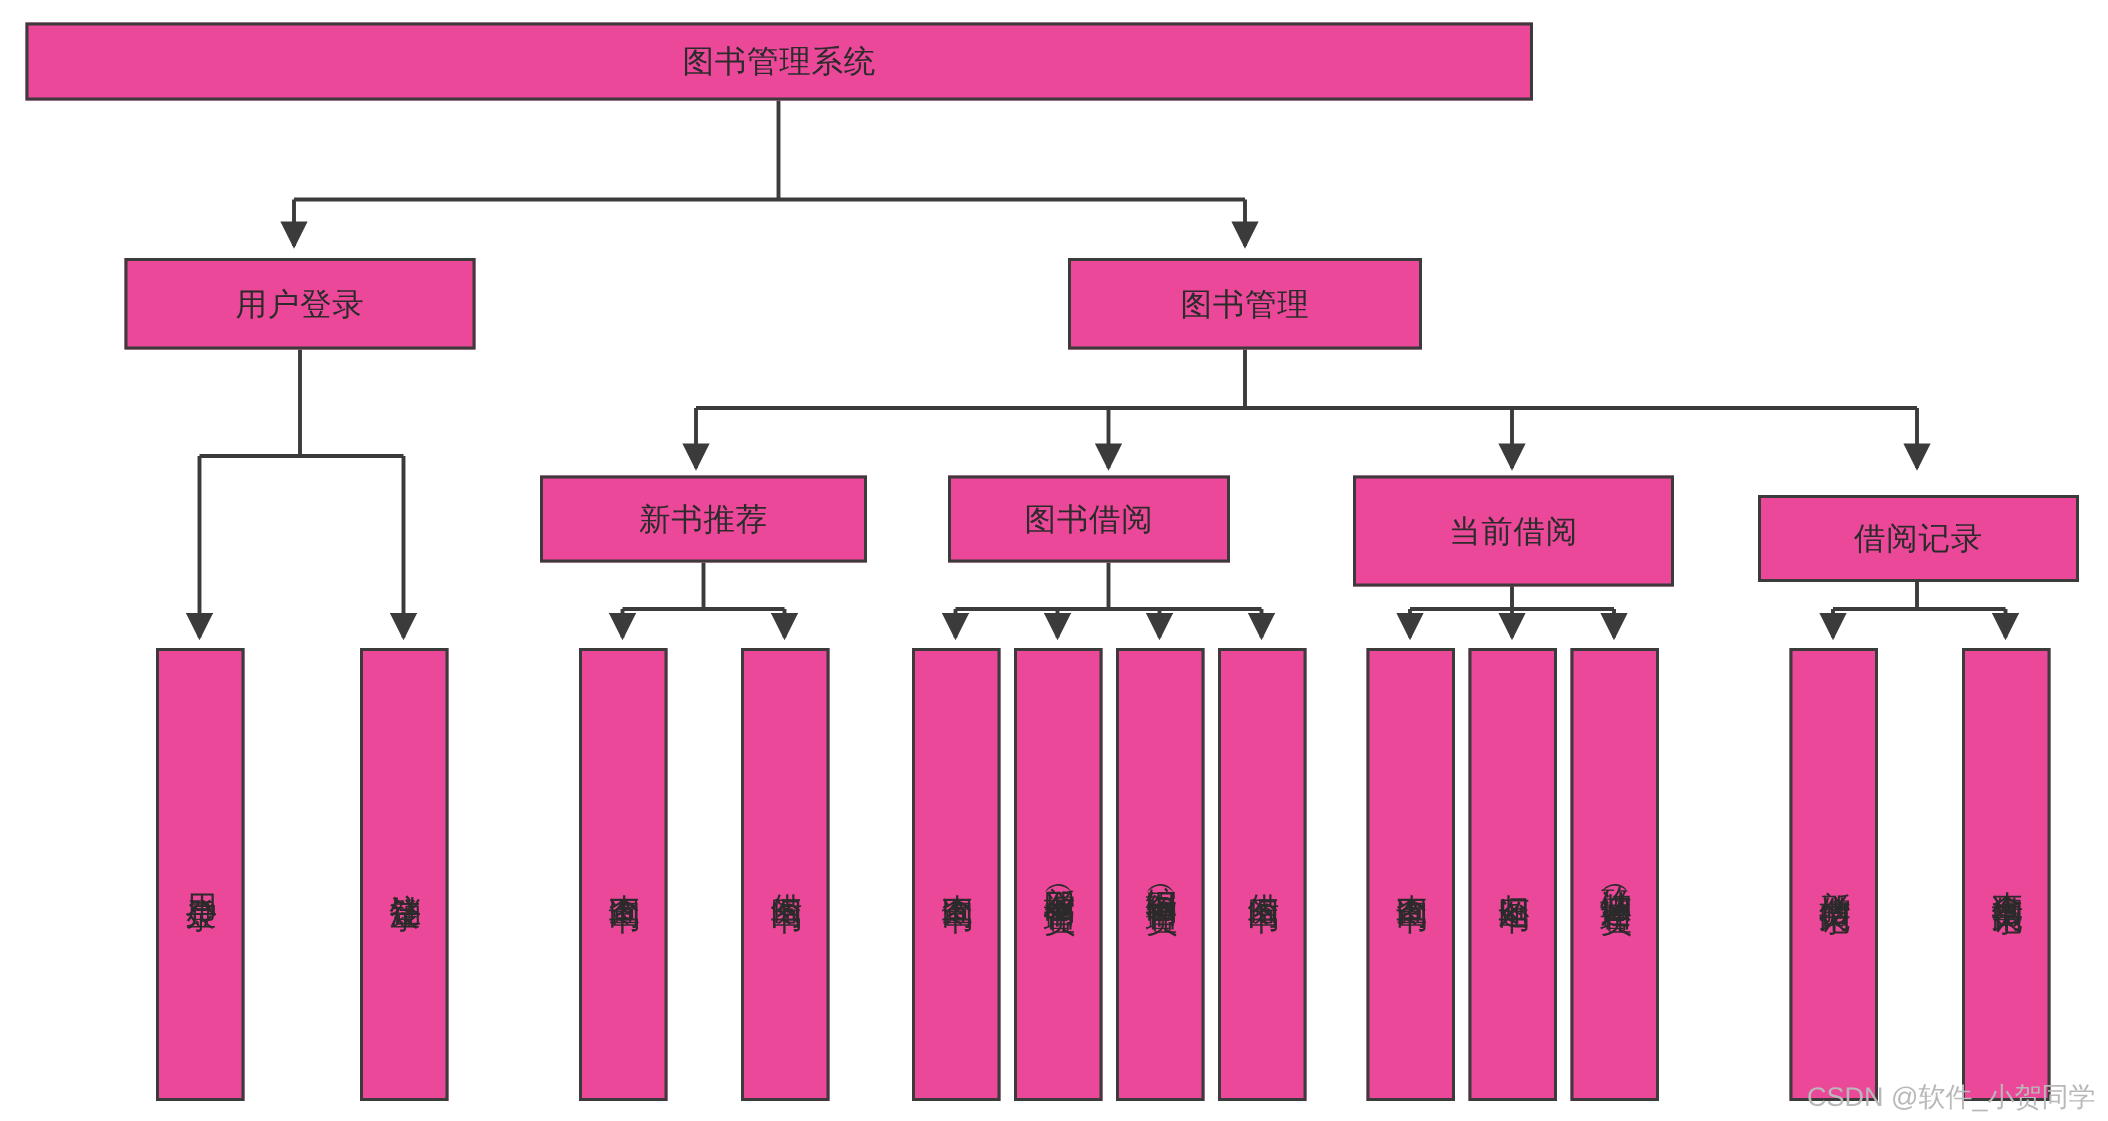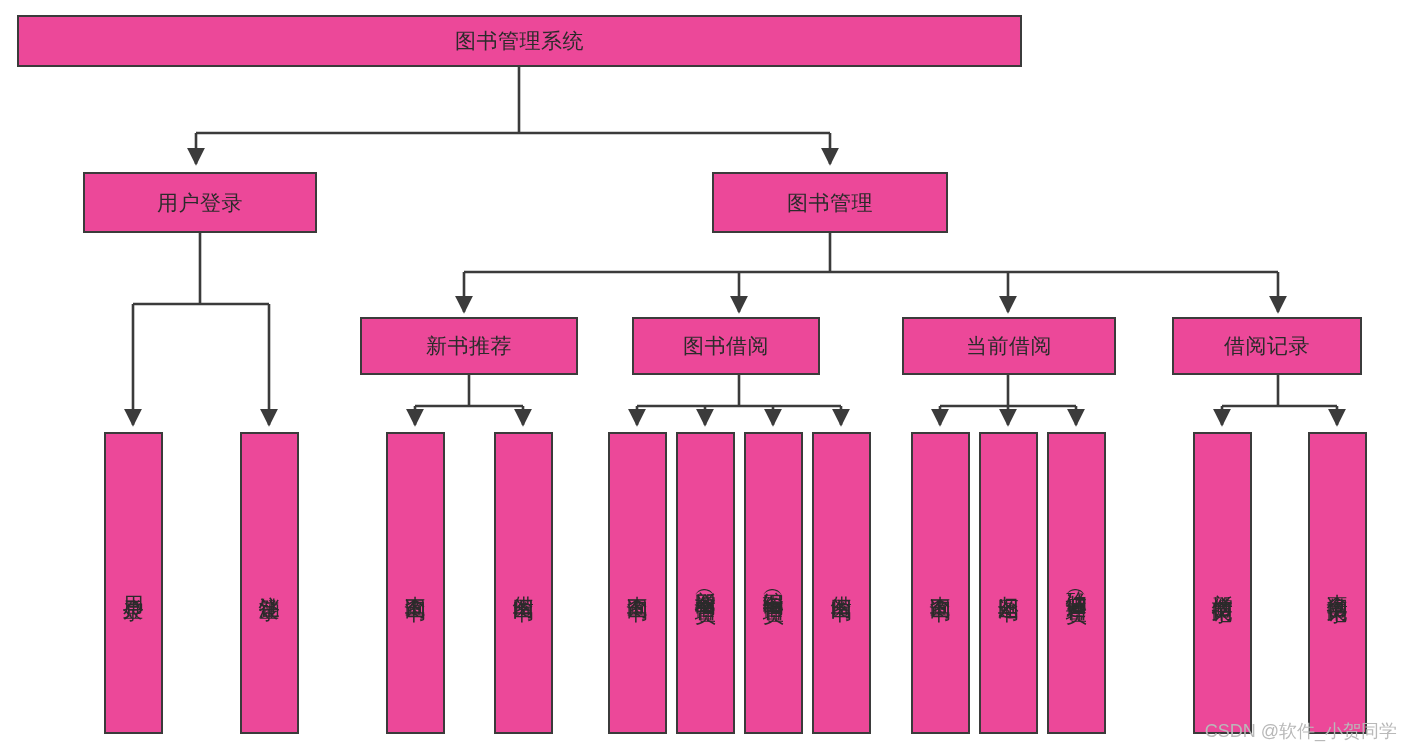--- a/index.html
+++ b/index.html
@@ -129,24 +129,24 @@
   <div class="node horiz" style="left:712px; top:172px; width:236px; height:61px;align-items:center;">
     <span>图书管理</span>
   </div>
 
   <div class="node horiz" style="left:360px; top:317px; width:218px; height:58px;">
     <span>新书推荐</span>
   </div>
   <div class="node horiz" style="left:632px; top:317px; width:188px; height:58px;">
     <span>图书借阅</span>
   </div>
-  <div class="node horiz" style="left:902px; top:317px; width:214px; height:58px;">
+  <div class="node horiz" style="left:902px; top:317px; width:214px; height:74px;">
     <span>当前借阅</span>
   </div>
-  <div class="node horiz" style="left:1172px; top:317px; width:190px; height:58px;font-family:Liberation Serif, serif;">
+  <div class="node horiz" style="left:1172px; top:330px; width:214px; height:58px;font-family:Liberation Serif, serif;">
     <span>借阅记录</span>
   </div>
 
   <div class="node vert" style="left:104px; top:432px; width:59px; height:302px;">
     <span class="vlabel">用户登录</span>
   </div>
   <div class="node vert" style="left:240px; top:432px; width:59px; height:302px;">
     <span class="vlabel">注销登录</span>
   </div>
 

